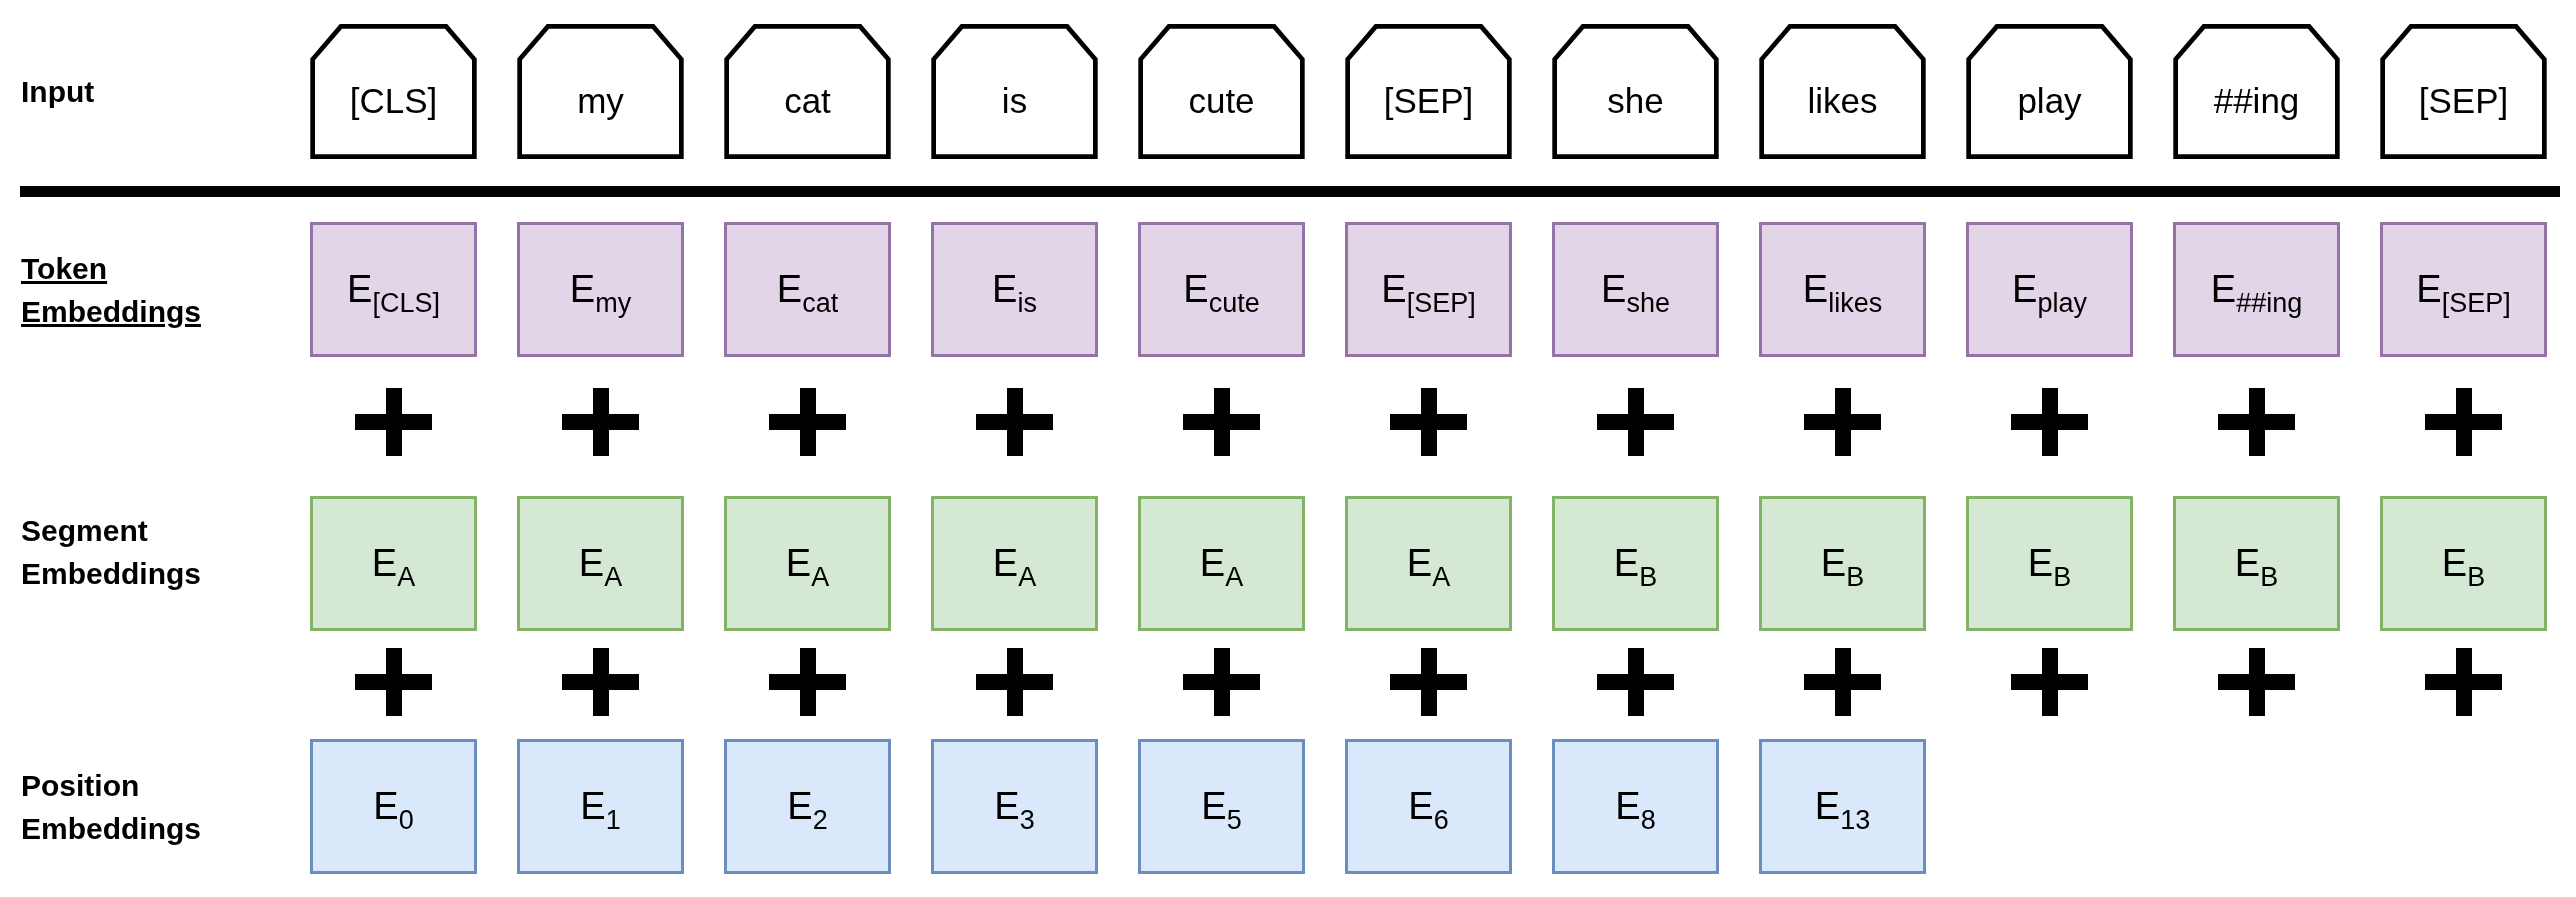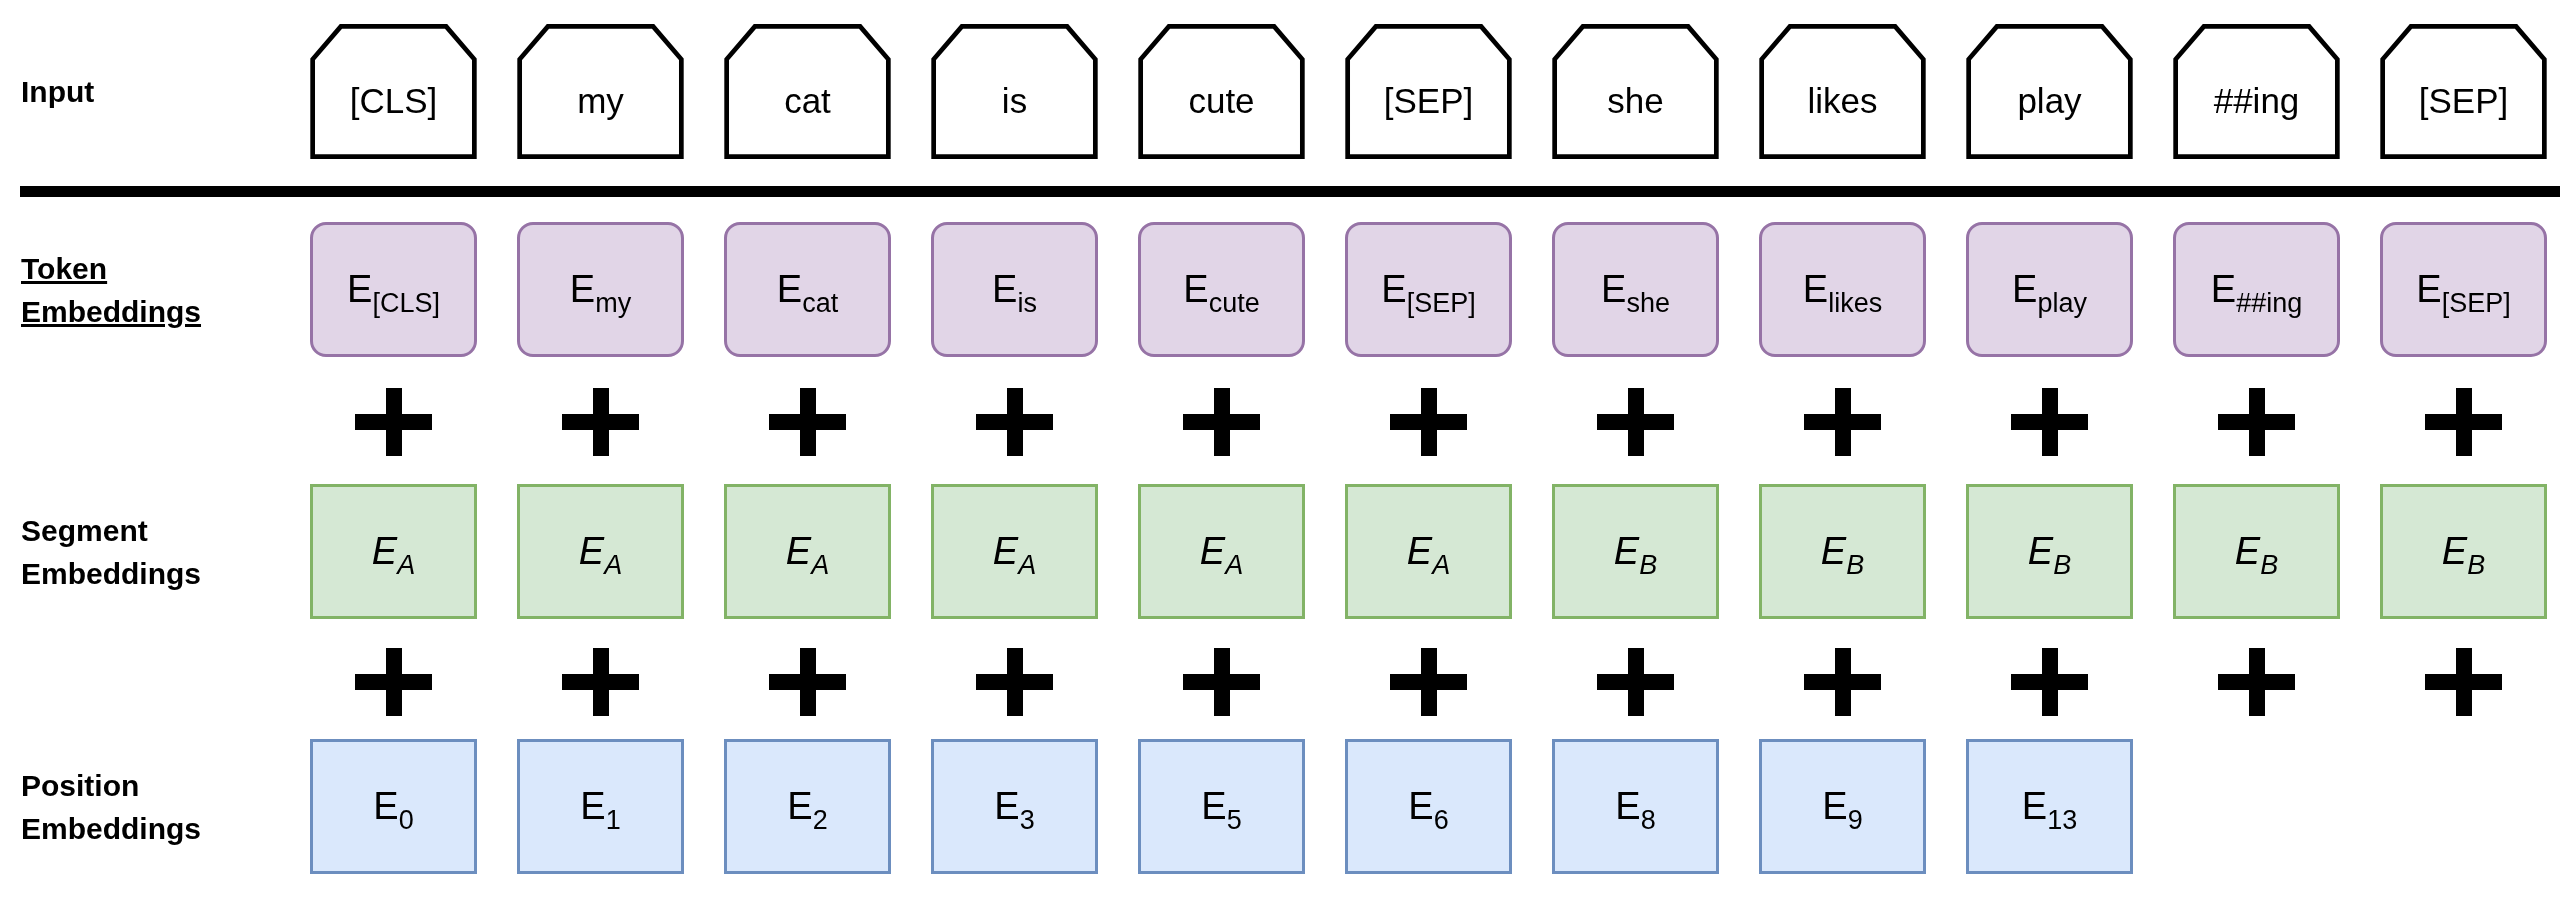--- a/index.html
+++ b/index.html
@@ -42,21 +42,21 @@
   .row {
     position: absolute;
     left: 310px;
     display: flex;
     gap: 40px;
     align-items: flex-end;
   }
   .tags-row  { top: 23.6px; }
   .tokemb-row{ top: 222px; }
   .plus1-row { top: 388px; }
-  .segemb-row{ top: 484px; font-style: italic; }
+  .segemb-row{ top: 496px; }
   .plus2-row { top: 648px; }
   .posemb-row{ top: 739px; }
 
   .cell {
     flex: 0 0 167px;
     width: 167px;
     display: flex;
     align-items: center;
     justify-content: center;
     position: relative;
@@ -77,21 +77,21 @@
     padding-top: 20.5px;
     color: #000;
   }
 
   
   .box {
     height: 135px;
     box-sizing: border-box;
     border: 3.9px solid #000;
   }
-  .box.token    { background: var(--token-fill);    border-color: var(--token-stroke); border-radius: 16px; }
+  .box.token    { background: var(--token-fill);    border-color: var(--token-stroke); }
   .box.segment  { background: var(--segment-fill);  border-color: var(--segment-stroke); }
   .box.position { background: var(--position-fill); border-color: var(--position-stroke); }
 
   .elabel { font-size: 38px; color: #000; white-space: nowrap; }
   .elabel sub {
     font-size: 27px;
     vertical-align: -9.5px;
     line-height: 0;
   }
 
@@ -350,21 +350,18 @@
       <div class="cell box position">
     <span class="elabel"><span class="ebase">E</span><sub>5</sub></span>
   </div>
       <div class="cell box position">
     <span class="elabel"><span class="ebase">E</span><sub>6</sub></span>
   </div>
       <div class="cell box position">
     <span class="elabel"><span class="ebase">E</span><sub>8</sub></span>
   </div>
       <div class="cell box position">
-    <span class="elabel"><span class="ebase">E</span><sub>9</sub></span>
-  </div>
-      <div class="cell box position">
     <span class="elabel"><span class="ebase">E</span><sub>13</sub></span>
   </div>
     </div>
 
 </div>
 
 
 </body></html>

